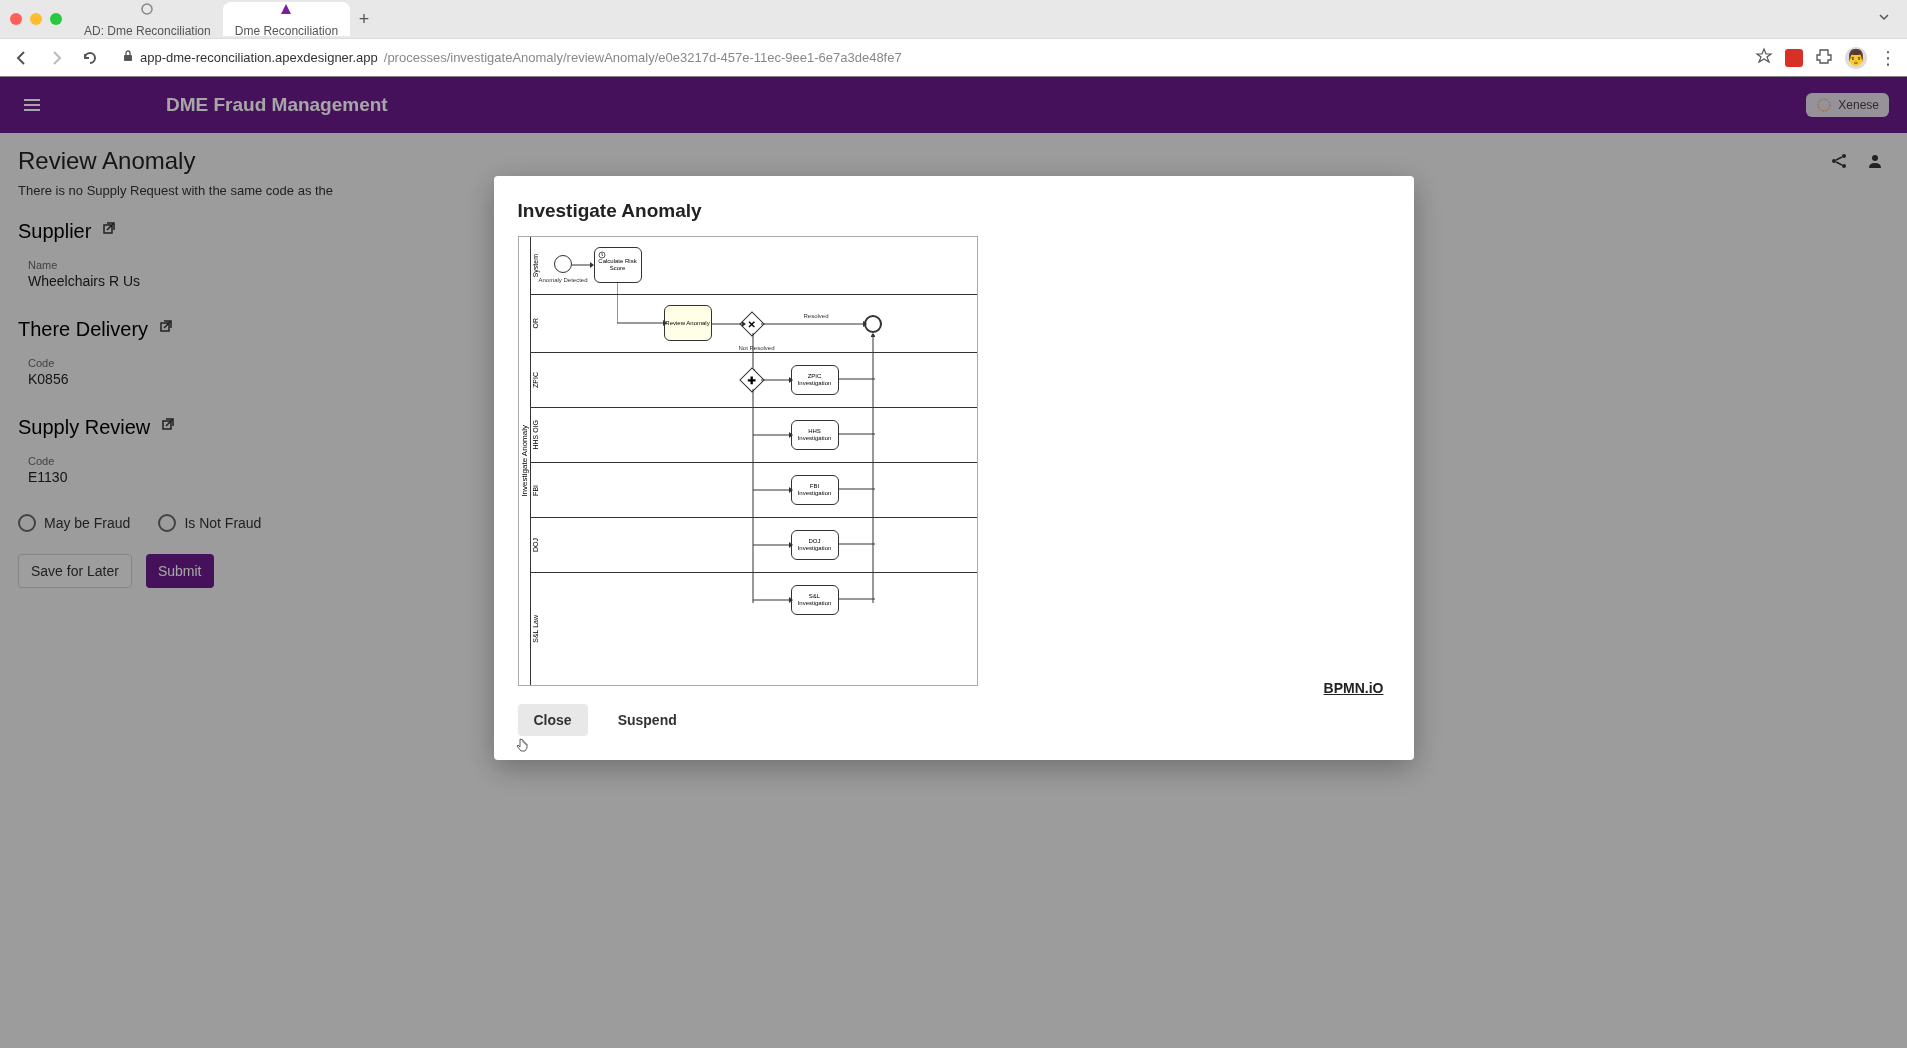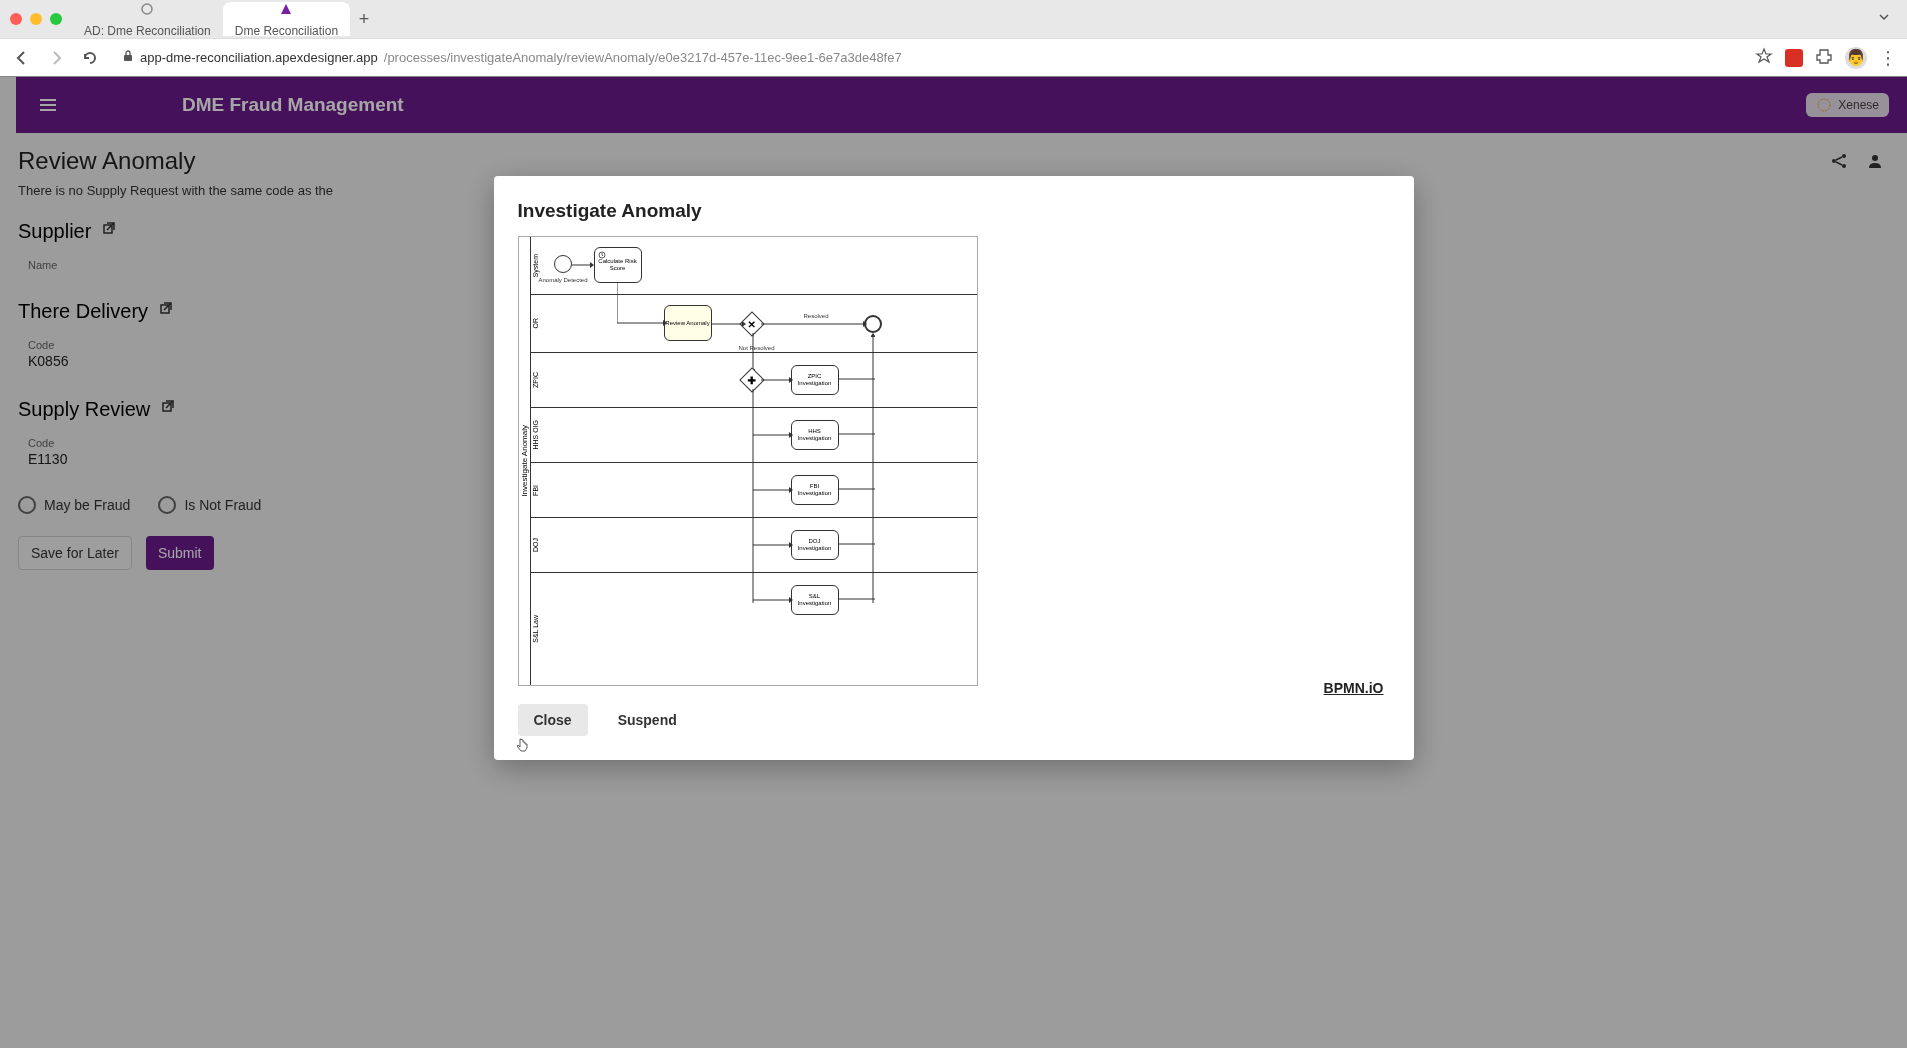--- a/index.html
+++ b/index.html
@@ -28,21 +28,21 @@
     .lock-icon { color: #555; }
     .url-domain { color: #333; }
     .url-path { color: #888; }
     .toolbar-icons { display: flex; gap: 12px; align-items: center; }
     .ext-icon { width: 18px; height: 18px; border-radius: 3px; }
     .ext-red { background: #d93025; }
     .avatar-icon { width: 22px; height: 22px; border-radius: 50%; background: #ddd; display:flex; align-items:center; justify-content:center; font-size:16px; }
     .kebab { font-size: 18px; color: #555; }
 
     
-    .app-header { background: #6a1b8a; color: #fff; display: flex; align-items: center; height: 56px; padding: 0 18px; margin-left: 16px; }
+    .app-header { background: #6a1b8a; color: #fff; display: flex; align-items: center; height: 56px; padding: 0 18px; }
     .menu-btn { width: 28px; height: 28px; display: flex; align-items: center; justify-content: center; }
     .app-title { margin-left: 120px; font-size: 19px; font-weight: 600; }
     .header-spacer { flex: 1; }
     .xenese-badge { background: #e8e0ec; border-radius: 6px; padding: 4px 10px; display: flex; align-items: center; gap: 6px; color: #444; font-size: 12px; }
 
     
     .page { padding: 14px 18px; position: relative; }
     .page-header { display: flex; align-items: center; }
     .page-title { font-size: 24px; font-weight: 500; color: #222; }
     .page-header-spacer { flex: 1; }
@@ -208,20 +208,21 @@
   <div class="section-heading">
     <span>Supplier</span>
     <span>
       <svg class="launch-icon" viewBox="0 0 18 18">
           <path d="M5,5 H13 V13 H5 Z M8,3 H15 V10 M15,3 L8,10" fill="none" stroke="#333" stroke-width="1.5"></path>
         </svg>
     </span>
   </div>
   <div class="field">
     <div class="field-label">Name</div>
+    <div class="field-value">Wheelchairs R Us</div>
   </div>
 
   <div class="section-heading">
     <span>There Delivery</span>
     <span>
       <svg class="launch-icon" viewBox="0 0 18 18">
           <path d="M5,5 H13 V13 H5 Z M8,3 H15 V10 M15,3 L8,10" fill="none" stroke="#333" stroke-width="1.5"></path>
         </svg>
     </span>
   </div>

